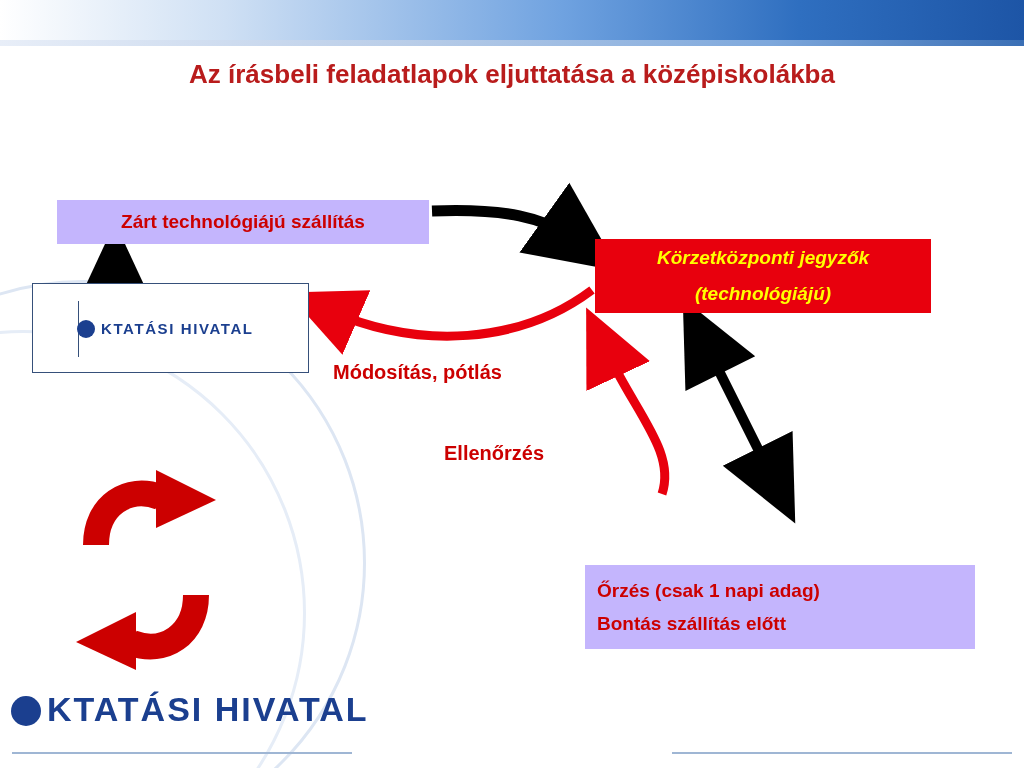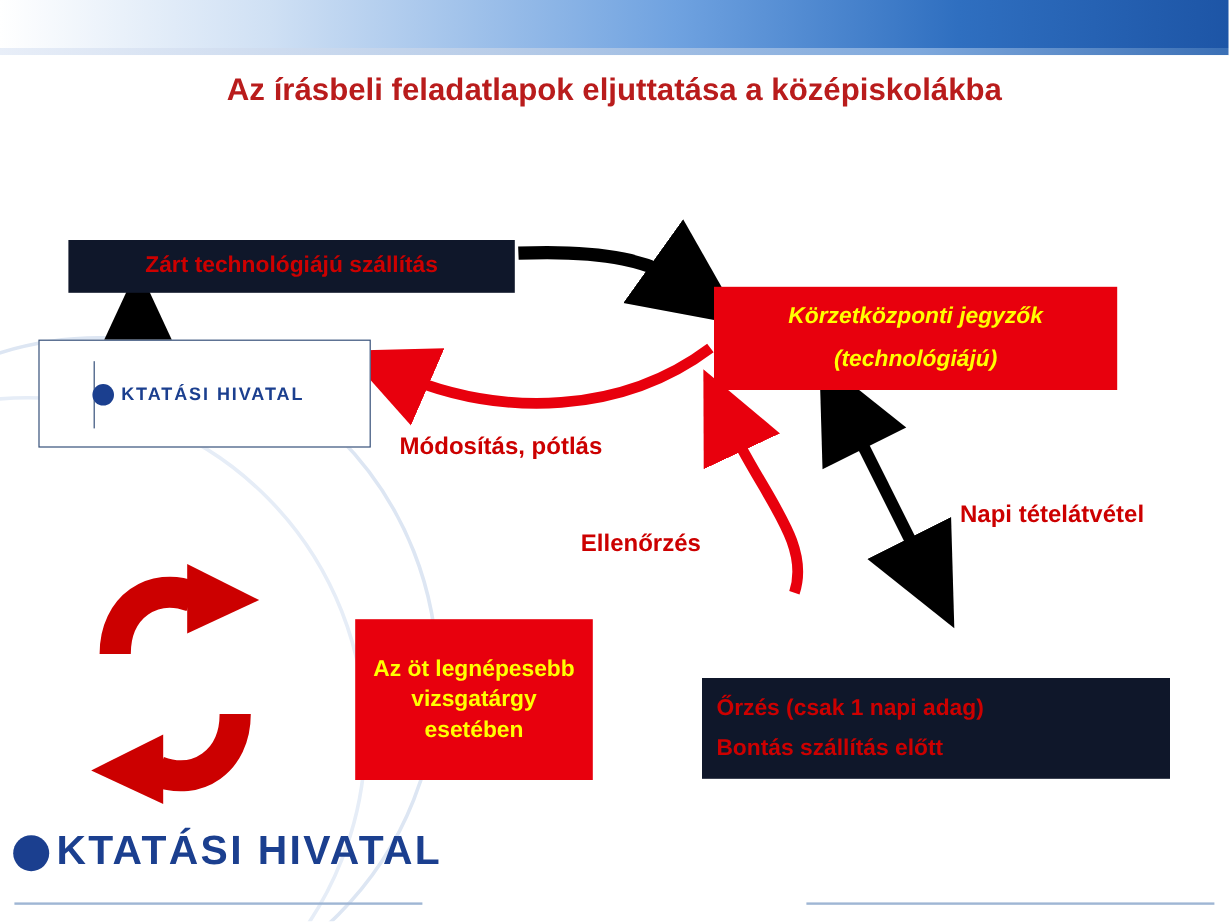--- a/index.html
+++ b/index.html
@@ -62,40 +62,40 @@
   .box {
     position: absolute;
     box-sizing: border-box;
     display: flex;
     flex-direction: column;
     align-items: center;
     justify-content: center;
     text-align: center;
   }
   .box-yellow {
-    background: #0f172a;
+    background: #c4b5fd;
     color: #cc0000;
     font-weight: bold;
   }
   .box-red {
     background: #e8000d;
     color: #ffff00;
     font-weight: bold;
   }
   .box-white {
     background: #ffffff;
     border: 1px solid #36507a;
   }
 
   #box-zart {
     left: 57px; top: 200px; width: 372px; height: 44px;
     font-size: 19px;
   }
   #box-korzet {
-    left: 595px; top: 239px; width: 336px; height: 86px;
+    left: 595px; top: 239px; width: 336px; height: 74px;
     font-size: 19px;
     font-style: italic;
     line-height: 1.9;
   }
   #box-korzet .ln { display: block; }
   #box-kozep {
     left: 651px; top: 500px; width: 310px; height: 48px;
     font-size: 25px;
     color: #cc0000;
   }
@@ -143,21 +143,21 @@
   }
 
   
   .label {
     position: absolute;
     color: #cc0000;
     font-weight: bold;
     font-size: 20px;
   }
   #label-modositas { left: 333px; top: 361px; }
-  #label-ellenorzes { left: 484px; top: 442px; }
+  #label-ellenorzes { left: 444px; top: 442px; }
   #label-napi { left: 800px; top: 418px; color: #cc0000; }
 
   
   .bottom-logo-dot {
     position: absolute;
     left: 11px; top: 696px;
     width: 30px; height: 30px;
     border-radius: 50%;
     background: #1b3f8f;
   }
@@ -237,34 +237,30 @@
     <span class="ln">Körzetközponti jegyzők</span>
     <span class="ln">(technológiájú)</span>
   </div>
 
 
   <div class="box box-yellow" id="box-orzes">
     <span>Őrzés (csak 1 napi adag)</span>
     <span>Bontás szállítás előtt</span>
   </div>
 
-  <div class="box box-red" id="box-otleg">
-    <span>Az öt legnépesebb vizsgatárgy esetében</span>
-  </div>
 
   <div class="box box-white" id="logo-box">
     <div class="logo-inner">
       <div class="logo-vrule"></div>
       <div class="logo-dot"></div>
       <div class="logo-text">KTATÁSI HIVATAL</div>
     </div>
   </div>
 
   <div class="label" id="label-modositas">Módosítás, pótlás</div>
   <div class="label" id="label-ellenorzes">Ellenőrzés</div>
-  <div class="label" id="label-napi">Napi tételátvétel</div>
 
   <div class="bottom-logo-dot"></div>
   <div class="bottom-logo-text">KTATÁSI HIVATAL</div>
   <div class="bottom-rule" id="bottom-rule-left"></div>
   <div class="bottom-rule" id="bottom-rule-right"></div>
 
 </div>
 
 </body></html>

